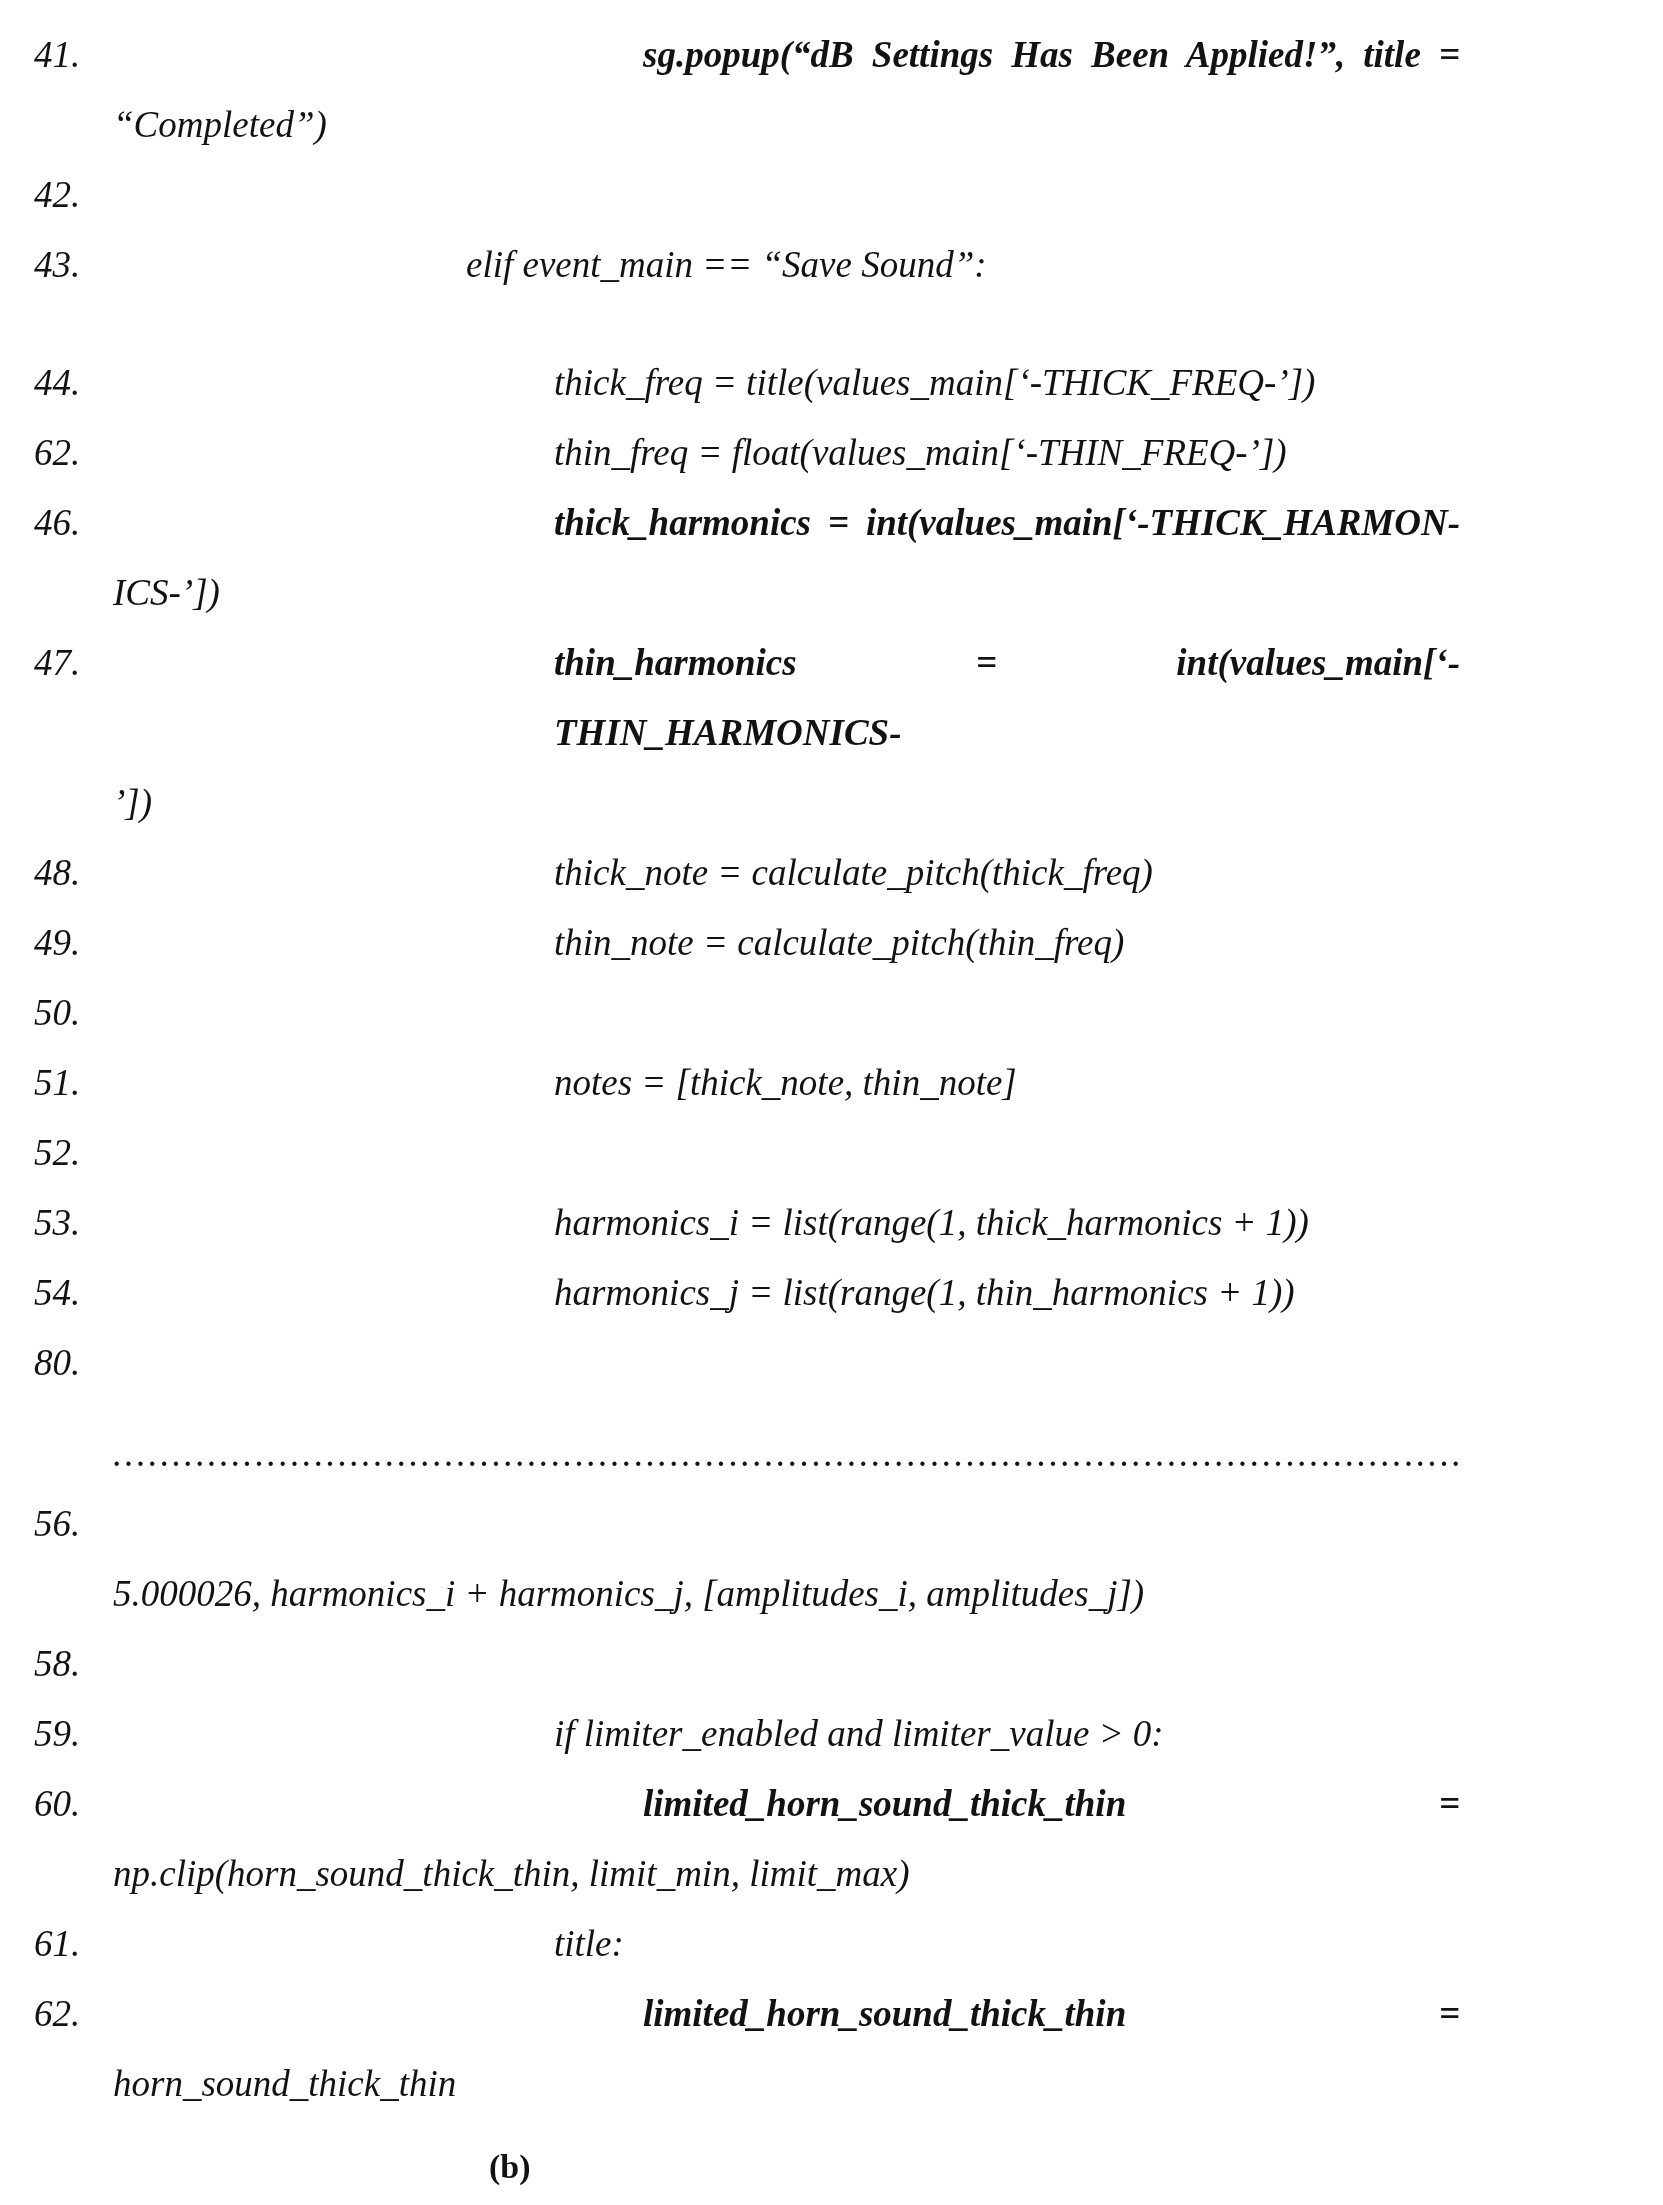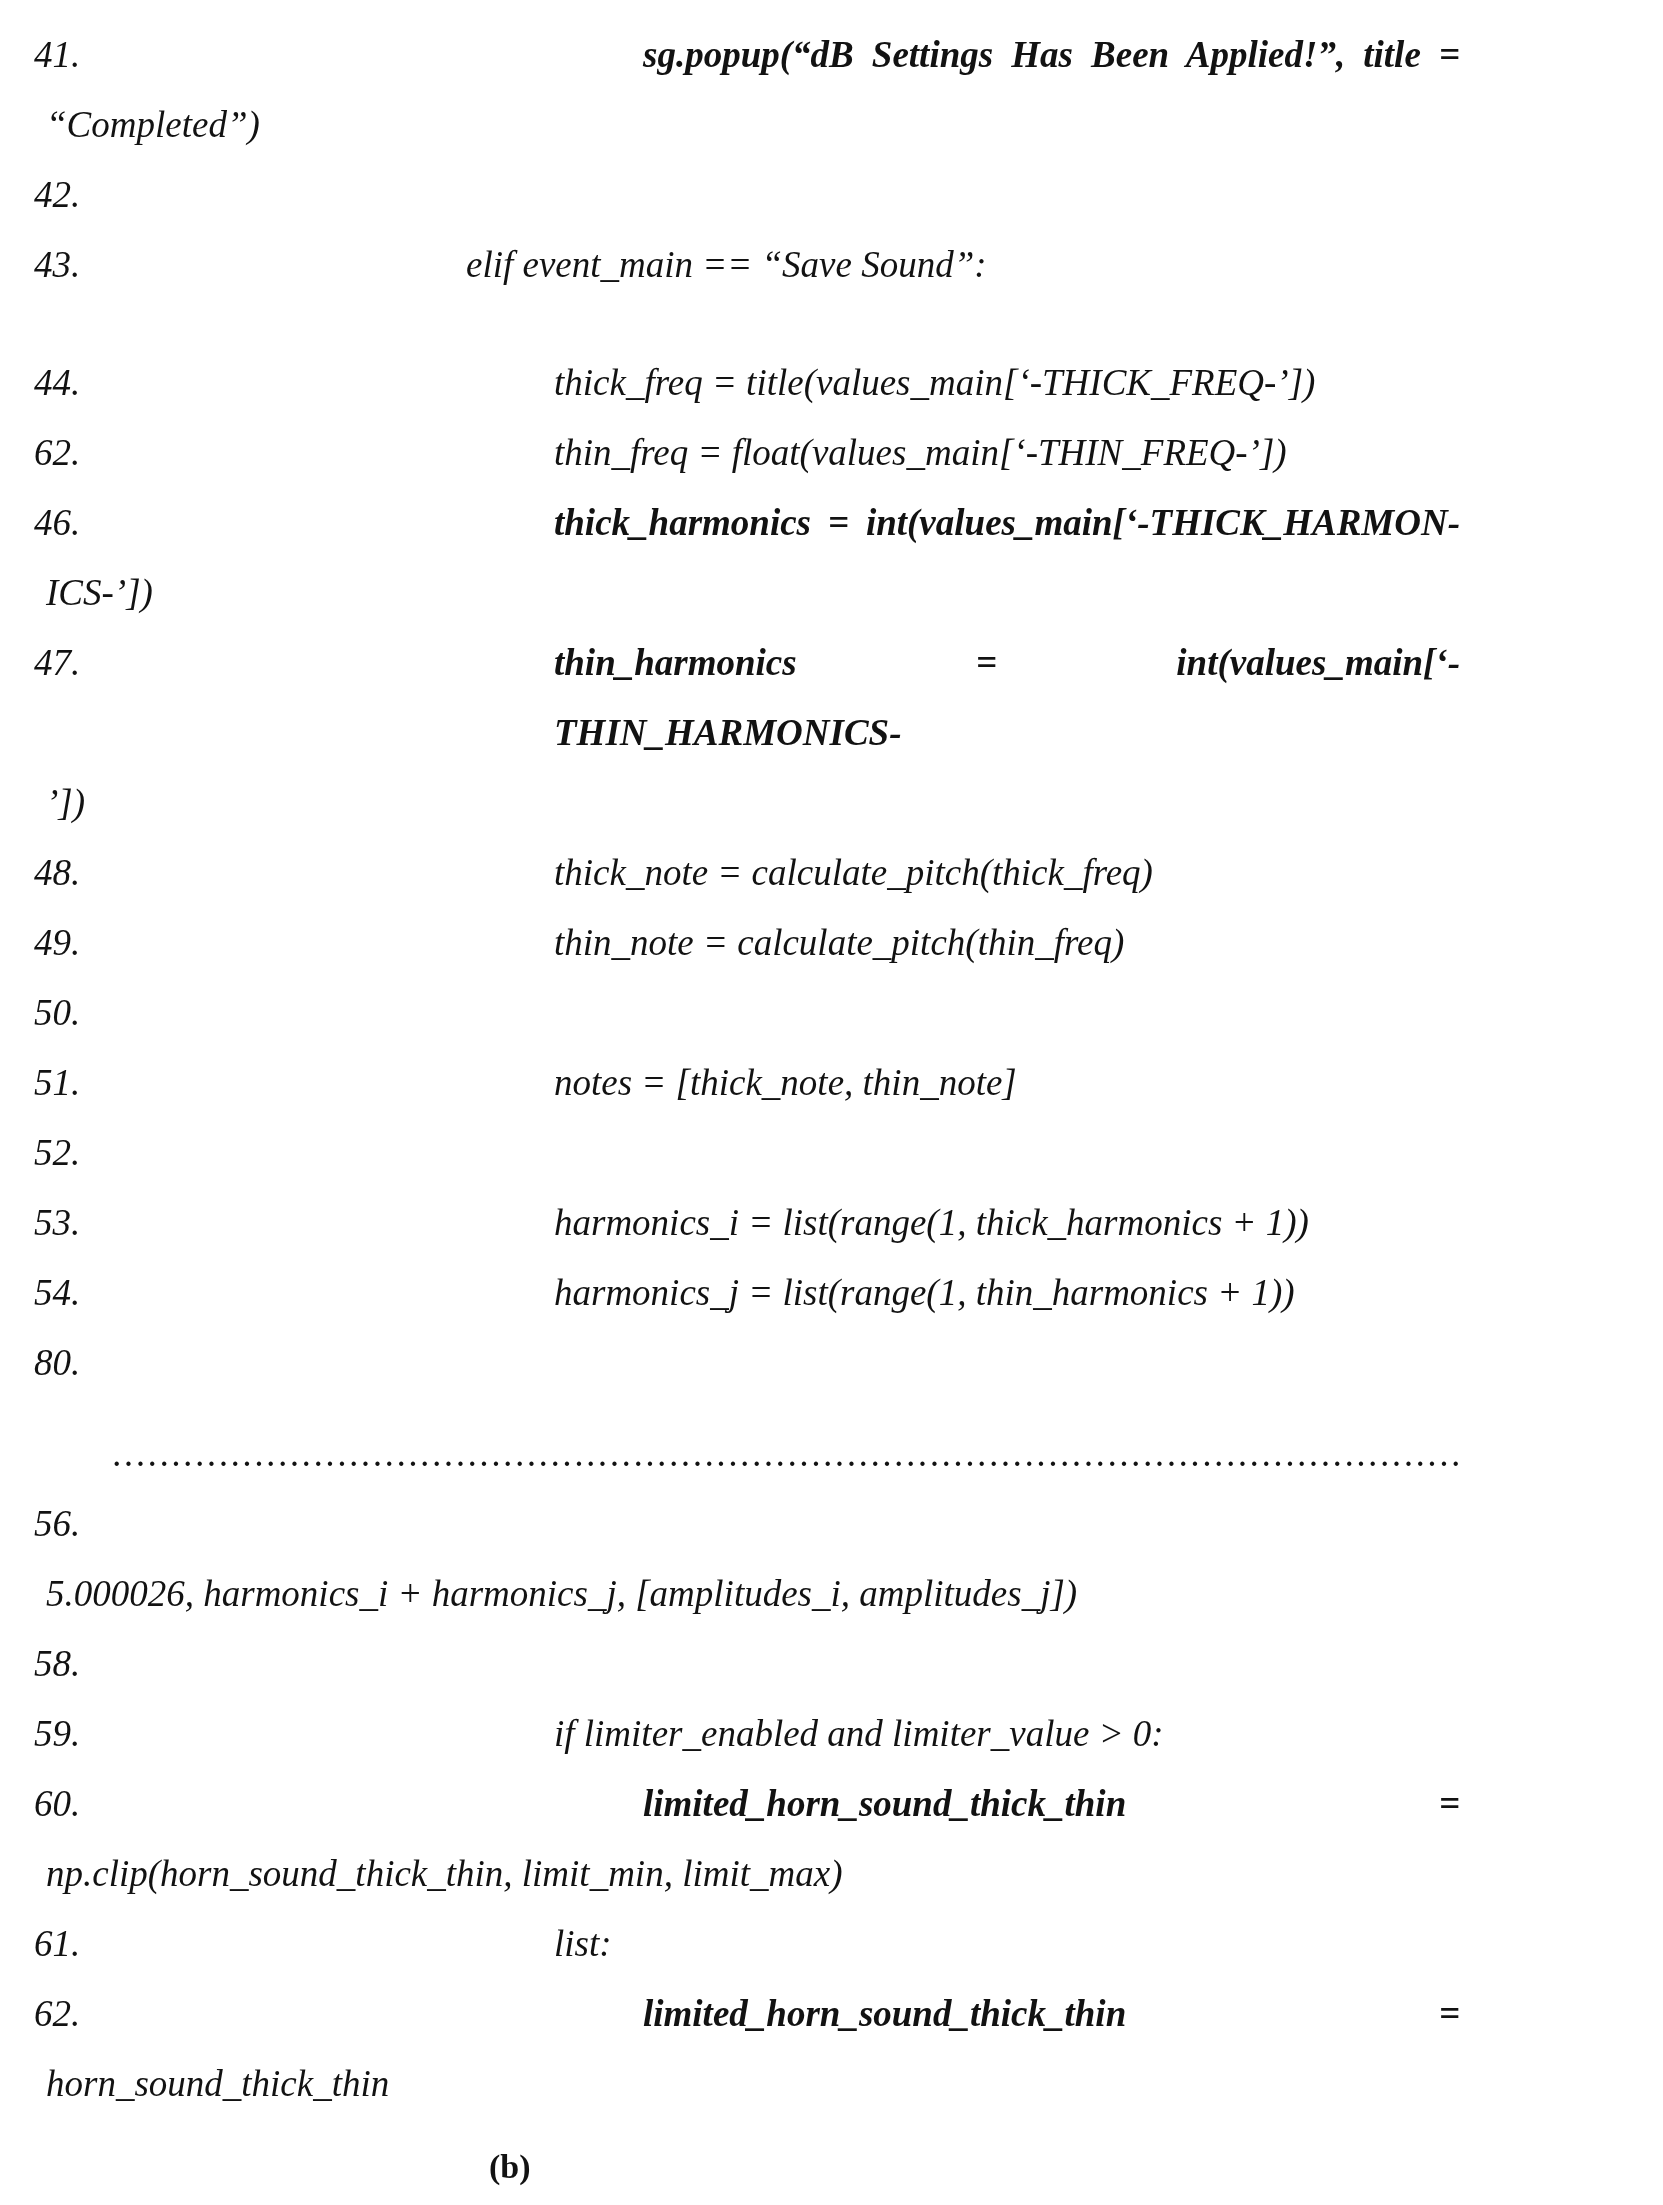--- a/index.html
+++ b/index.html
@@ -30,21 +30,21 @@
     white-space: normal;
   }
   .num {
     position: absolute;
     left: 34px;
     top: 0;
   }
   .code {
     margin-right: 34px;
   }
-  .ind-cont { margin-left: 46px; }
+  .ind-cont { margin-left: 113px; }
   .ind-elif { margin-left: 466px; }
   .ind-code { margin-left: 554px; }
   .ind-deep { margin-left: 643px; }
   .ind-none { margin-left: 113px; }
   .justify {
     text-align: justify;
     text-align-last: justify;
     font-weight: bold;
   }
   .gap-lg { margin-top: 48px; }
@@ -160,21 +160,21 @@
       </div>
       <div class="row">
         <span class="num">60.</span>
         <div class="code ind-deep justify">limited_horn_sound_thick_thin =</div>
       </div>
       <div class="row">
         <div class="code ind-cont">np.clip(horn_sound_thick_thin, limit_min, limit_max)</div>
       </div>
       <div class="row">
         <span class="num">61.</span>
-        <div class="code ind-code">list:</div>
+        <div class="code ind-code">title:</div>
       </div>
       <div class="row">
         <span class="num">62.</span>
         <div class="code ind-deep justify">limited_horn_sound_thick_thin =</div>
       </div>
       <div class="row">
         <div class="code ind-cont">horn_sound_thick_thin</div>
       </div>
     </div>
   <div class="caption">(b)</div>

